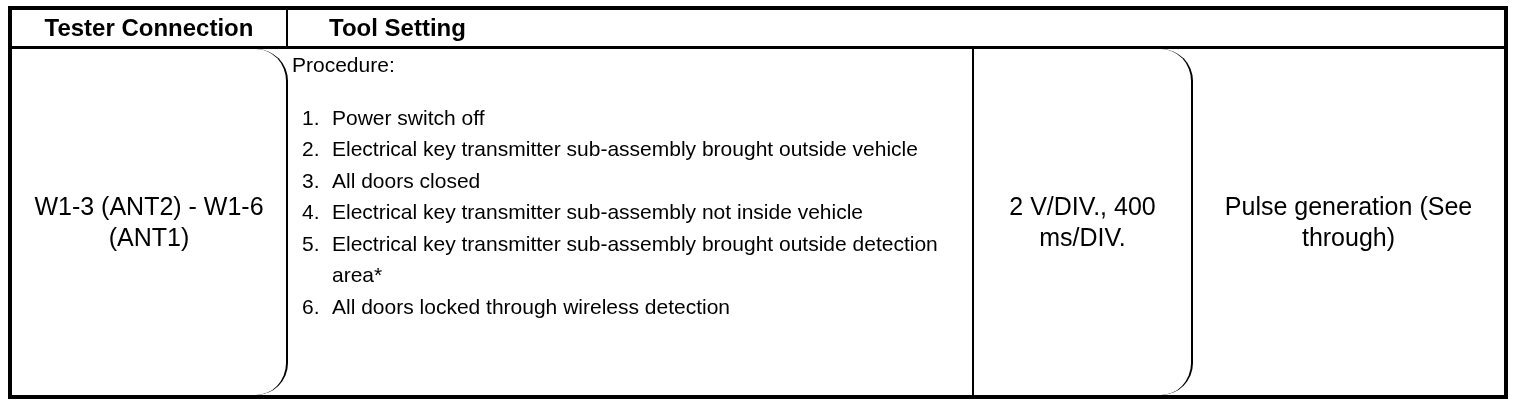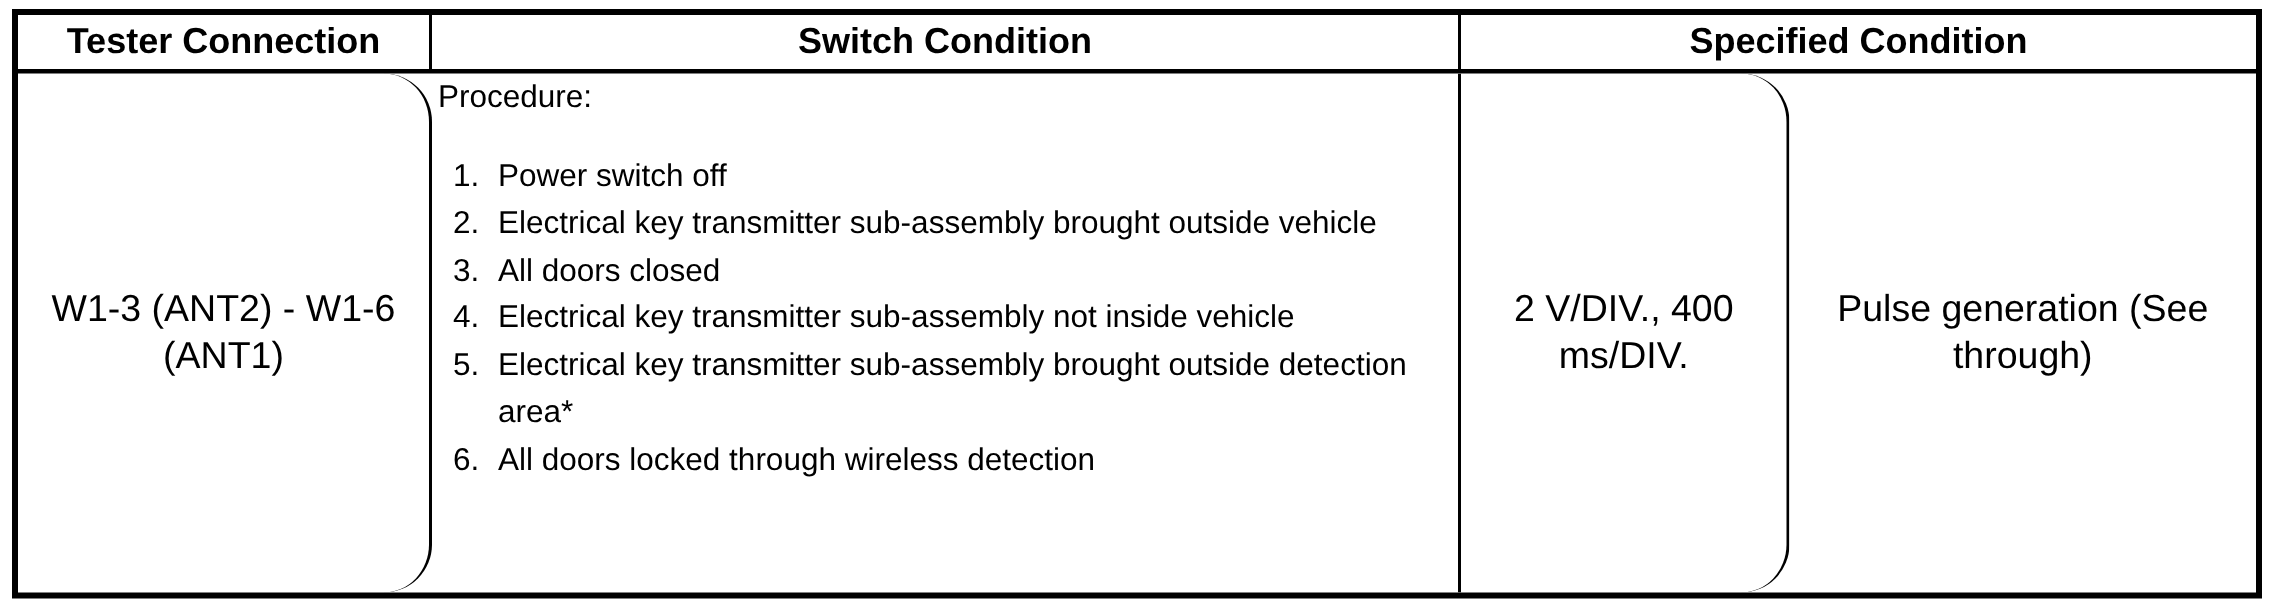--- a/index.html
+++ b/index.html
@@ -95,22 +95,21 @@
   }
 </style>
 </head>
 <body>
 
 <div class="page">
   <div class="doc-table">
 
     <div class="row header-row">
       <div class="cell col1 header-cell">Tester Connection</div>
-      <div class="cell col2 header-cell">Switch Condition</div>
-      <div class="cell col4 header-cell">Specified Condition</div>
+      <div class="cell col3 header-cell">Tool Setting</div>
     </div>
 
     <div class="row body-row">
 
       <div class="cell col1 center-cell">
         <span>W1-3 (ANT2) - W1-6 (ANT1)</span>
       </div>
 
       <div class="cell col2 switch-cell">
         <div class="procedure-label">Procedure:</div>

